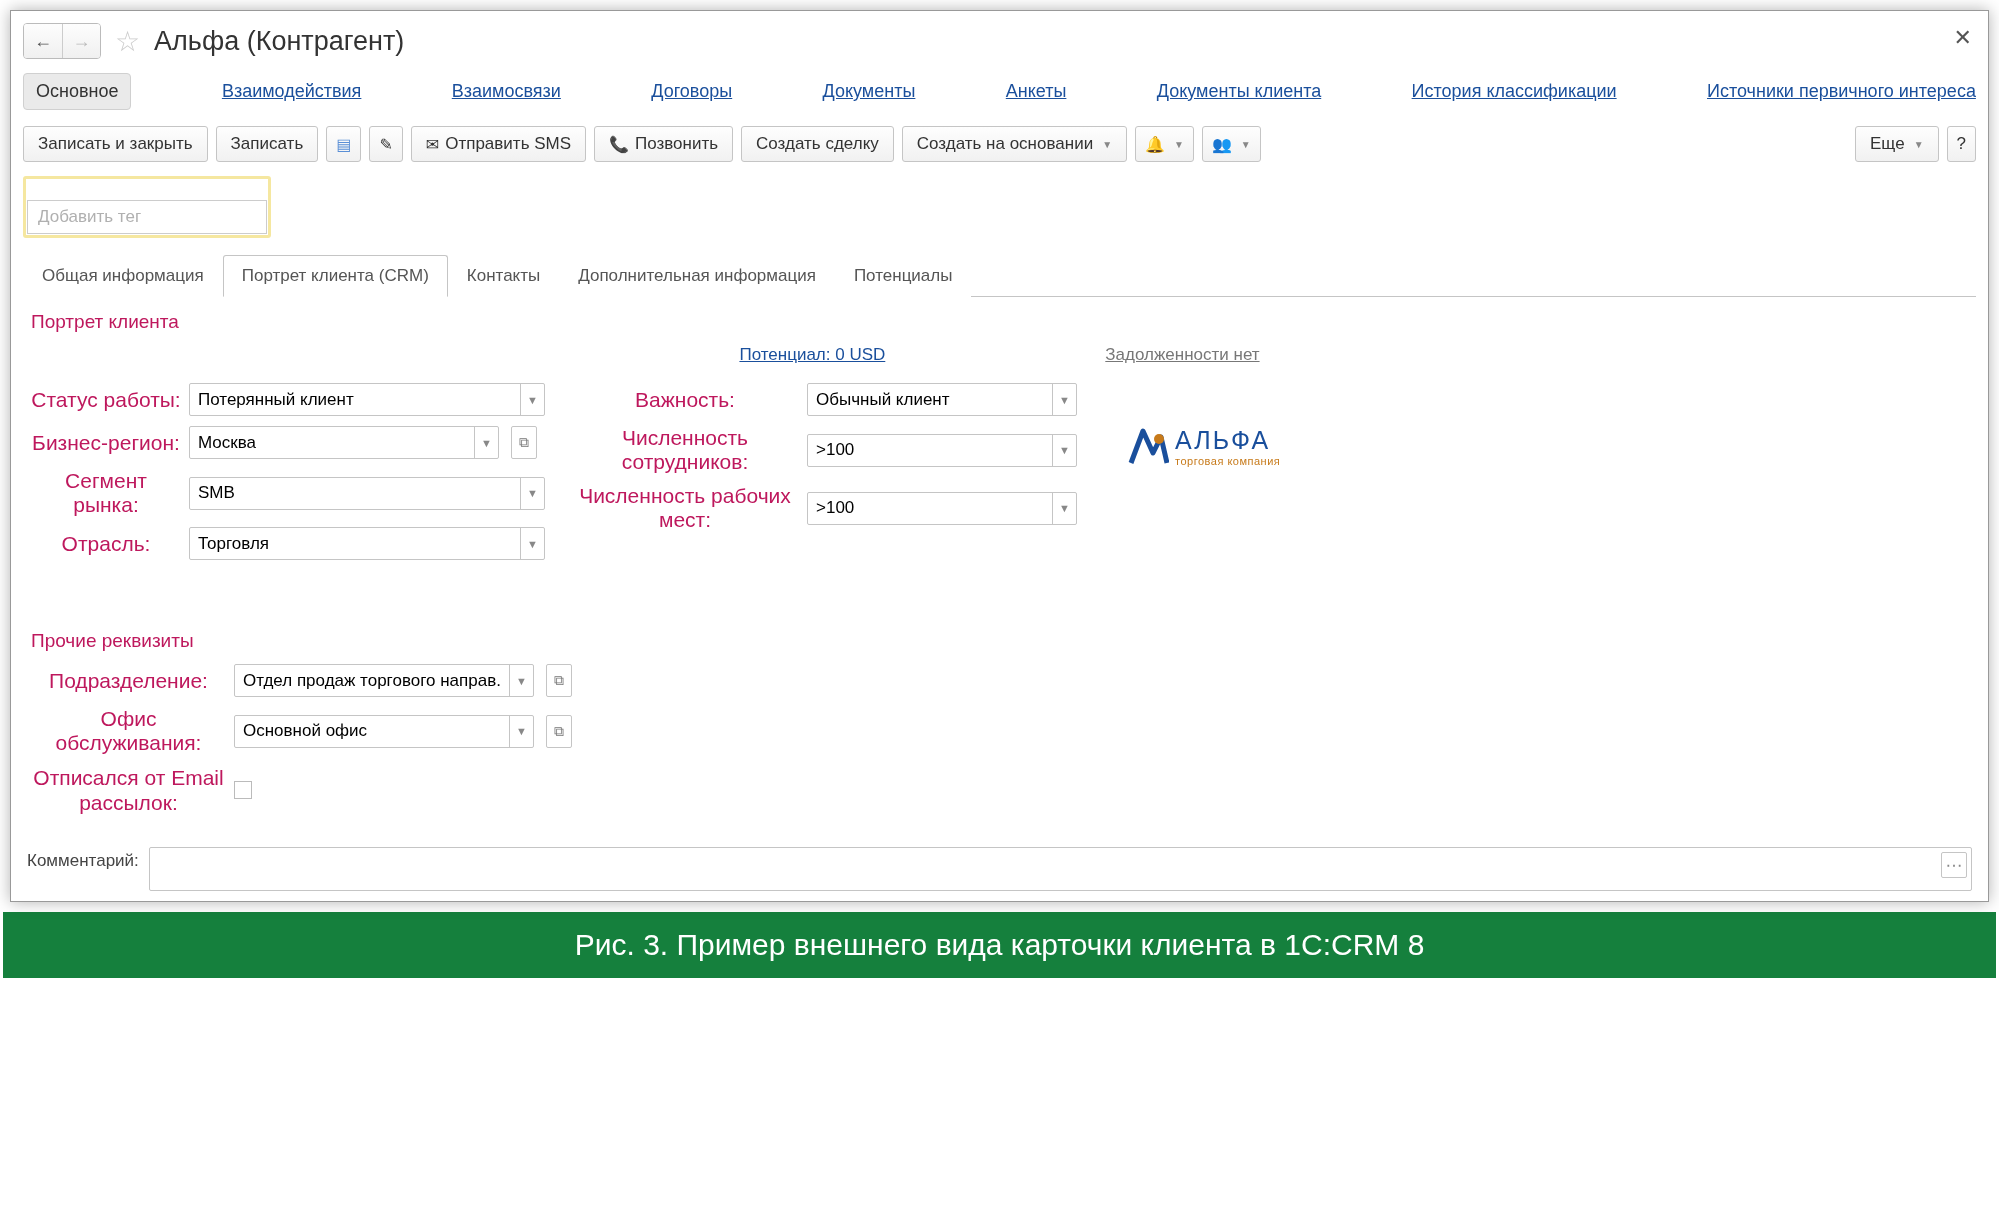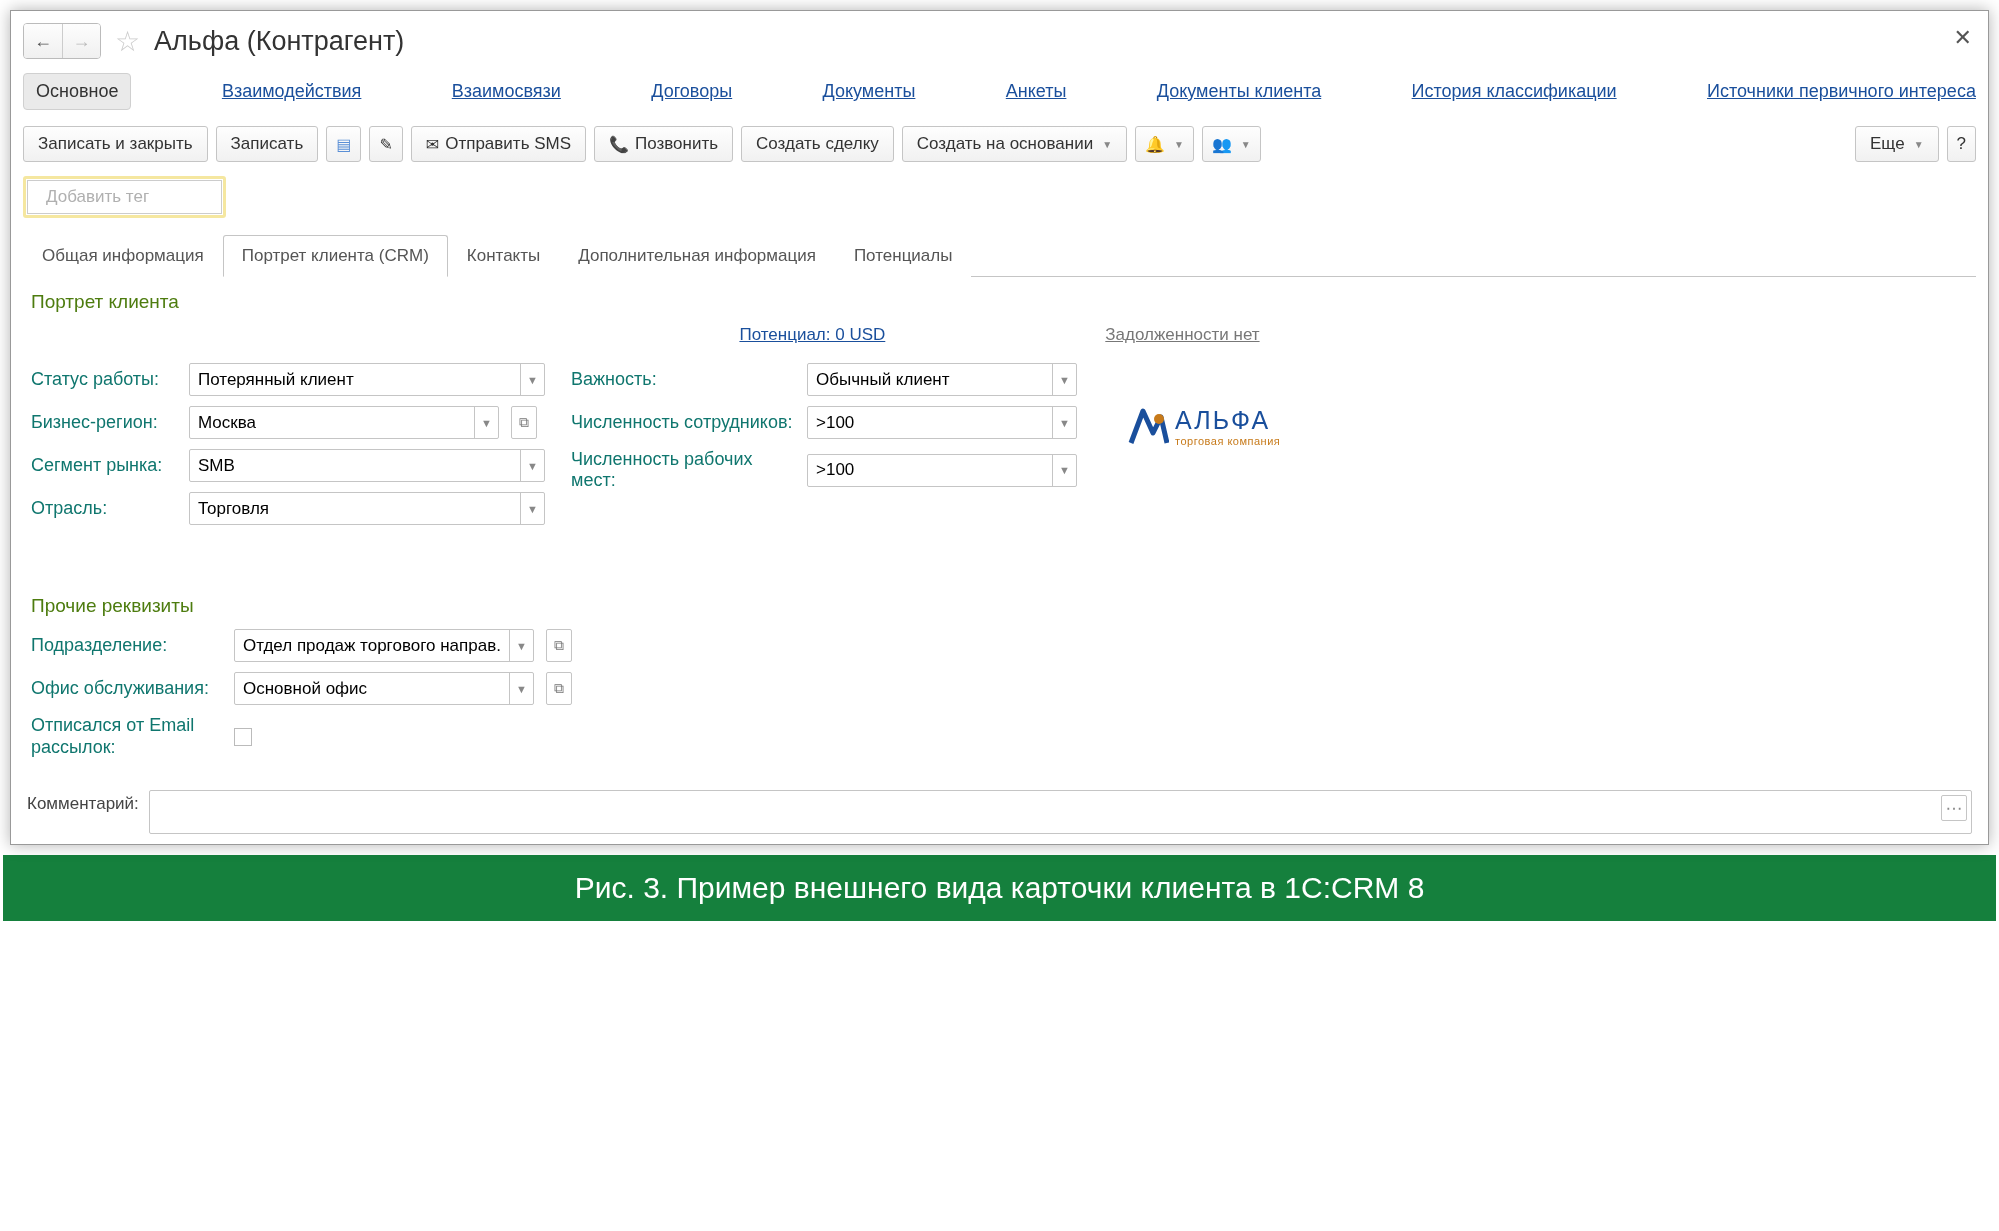--- a/index.html
+++ b/index.html
@@ -14,34 +14,34 @@
 .close-x { position: absolute; right: 16px; top: 14px; font-size: 22px; color: #555; cursor: pointer; }
 .nav-links { display: flex; gap: 26px; align-items: center; margin-bottom: 16px; flex-wrap: wrap; justify-content: space-between; }
 .nav-link { color: #1a4f9c; text-decoration: underline; cursor: pointer; font-size: 18px; }
 .nav-link.active { background: #eaeaea; color: #333; text-decoration: none; padding: 7px 12px; border-radius: 4px; border: 1px solid #d0d0d0; }
 .toolbar { display: flex; gap: 8px; align-items: center; margin-bottom: 14px; flex-wrap: wrap; }
 .btn { background: linear-gradient(#fefefe,#f1f1f1); border: 1px solid #c5c5c5; border-radius: 3px; padding: 7px 14px; font-size: 17px; color: #333; cursor: pointer; display: inline-flex; align-items: center; gap: 6px; min-height: 36px; }
 .btn.icon-only { padding: 7px 9px; }
 .btn .caret { font-size: 10px; color: #888; margin-left: 3px; }
 .toolbar-spacer { flex: 1; }
 .tag-input-wrap { border: 3px solid #f5e7a0; border-radius: 3px; padding: 1px; display: inline-block; margin-bottom: 16px; }
-.tag-input { border: 1px solid #ccc; padding: 6px 18px; font-size: 17px; width: 195px; }
+.tag-input { border: 1px solid #ccc; padding: 6px 10px; font-size: 17px; width: 240px; margin-top: 20px; }
 .tag-input::placeholder { color: #b0b0b0; }
 .tabs { display: flex; border-bottom: 1px solid #c5c5c5; }
 .tab { padding: 10px 18px; font-size: 17px; color: #555; cursor: pointer; border: 1px solid transparent; border-bottom: none; position: relative; top: 1px; background: #fff; }
 .tab.active { border-color: #c5c5c5; border-bottom: 1px solid #fff; border-radius: 3px 3px 0 0; }
 .tab-content { padding: 14px 8px 20px 8px; }
-.section-title { color: #4d7c0f; font-size: 19px; margin-bottom: 12px; }
+.section-title { color: #be185d; font-size: 19px; margin-bottom: 12px; }
 .top-info-row { display: flex; justify-content: center; gap: 220px; margin-bottom: 18px; font-size: 17px; }
 .potential-link { color: #1a4f9c; text-decoration: underline; cursor: pointer; }
 .debt-link { color: #777; text-decoration: underline; cursor: pointer; }
 .form-grid { display: flex; gap: 26px; align-items: flex-start; }
 .form-col { display: flex; flex-direction: column; gap: 10px; }
 .form-row { display: flex; align-items: center; gap: 8px; }
-.form-label { width: 150px; text-align: left; font-size: 18px; color: #0f766e; flex-shrink: 0; }
+.form-label { width: 150px; text-align: center; font-size: 21px; color: #be185d; flex-shrink: 0; }
 .form-label.w2 { width: 228px; }
 .select-wrap { display: flex; align-items: center; border: 1px solid #c5c5c5; border-radius: 2px; background: #fff; height: 33px; }
 .select-wrap input { border: none; padding: 5px 8px; font-size: 17px; flex: 1; outline: none; background: transparent; }
 .select-wrap .drop { width: 24px; height: 100%; border-left: 1px solid #c5c5c5; display: flex; align-items: center; justify-content: center; cursor: pointer; color: #888; font-size: 11px; }
 .open-btn { width: 26px; height: 33px; border: 1px solid #c5c5c5; border-radius: 2px; display: flex; align-items: center; justify-content: center; cursor: pointer; font-size: 14px; color: #777; background: #fff; margin-left: 4px; }
 .w-340 { width: 356px; }
 .w-270 { width: 270px; }
 .logo-cell { display: flex; align-items: center; gap: 6px; margin-left: 20px; margin-top: 40px; }
 .logo-mark { width: 46px; height: 46px; position: relative; }
 .logo-text { display: flex; flex-direction: column; }

